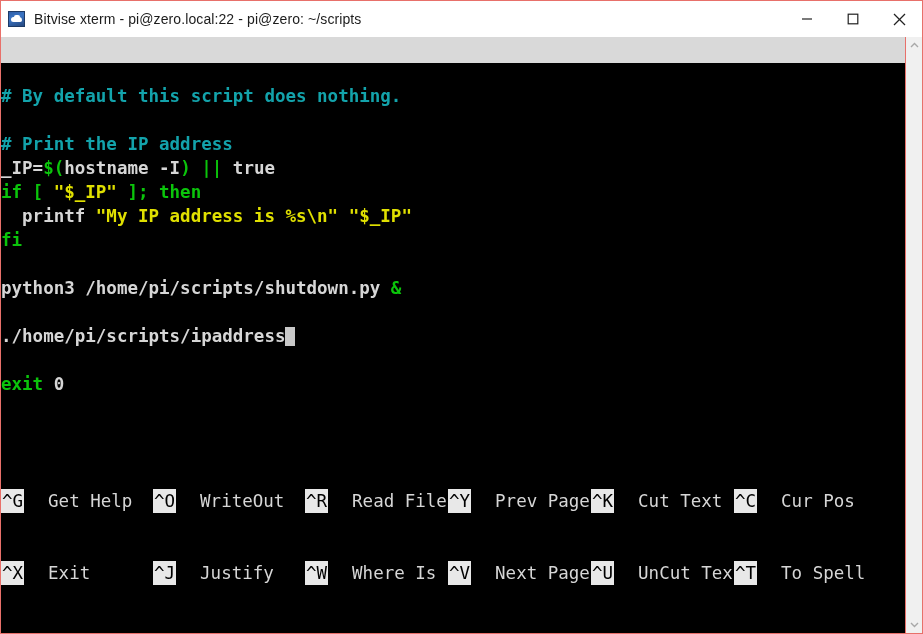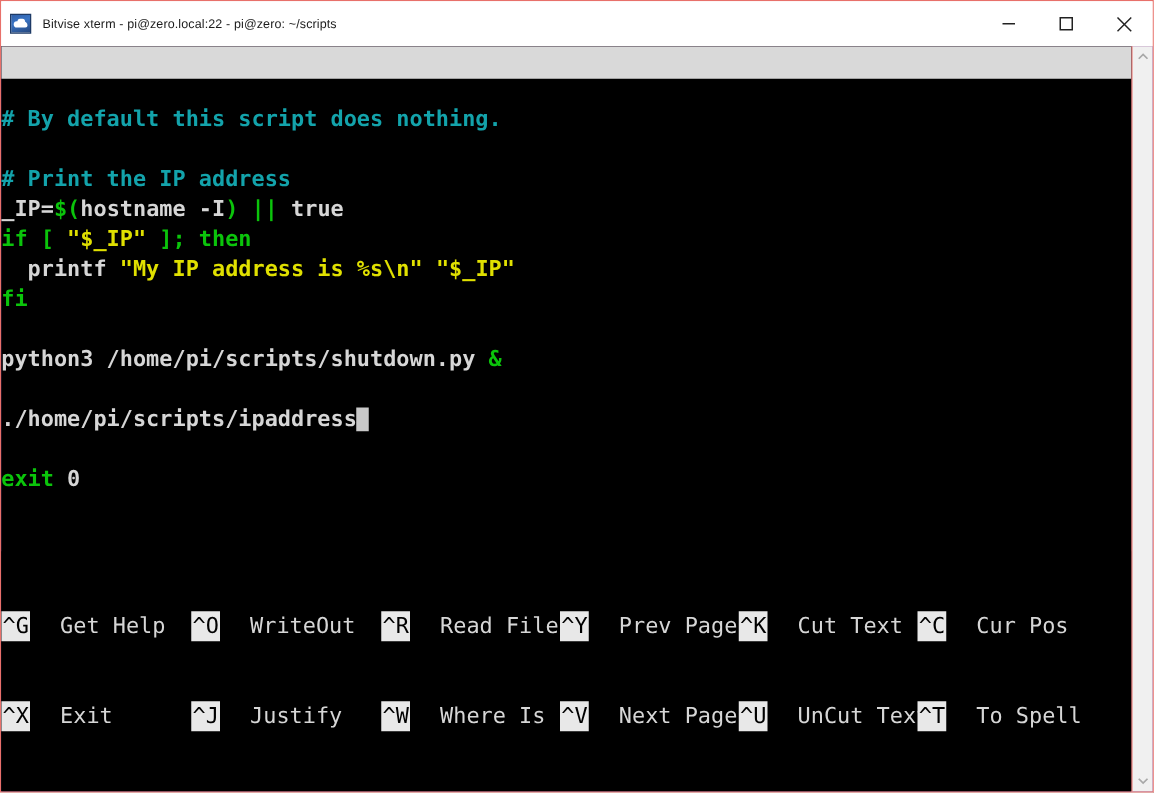--- a/index.html
+++ b/index.html
@@ -60,21 +60,21 @@
     position: absolute;
     left: 5px;
     top: 3px;
     width: 6px;
     height: 4px;
     background: #ffffff;
     border-radius: 3px;
   }
   .title-text {
     font-family: "Liberation Sans", sans-serif;
-    font-size: 10px;
+    font-size: 14px;
     color: #1c1c1c;
     white-space: nowrap;
     letter-spacing: 0.1px;
   }
   .win-controls {
     position: absolute;
     right: 0;
     top: 0;
     height: 36px;
     display: flex;

